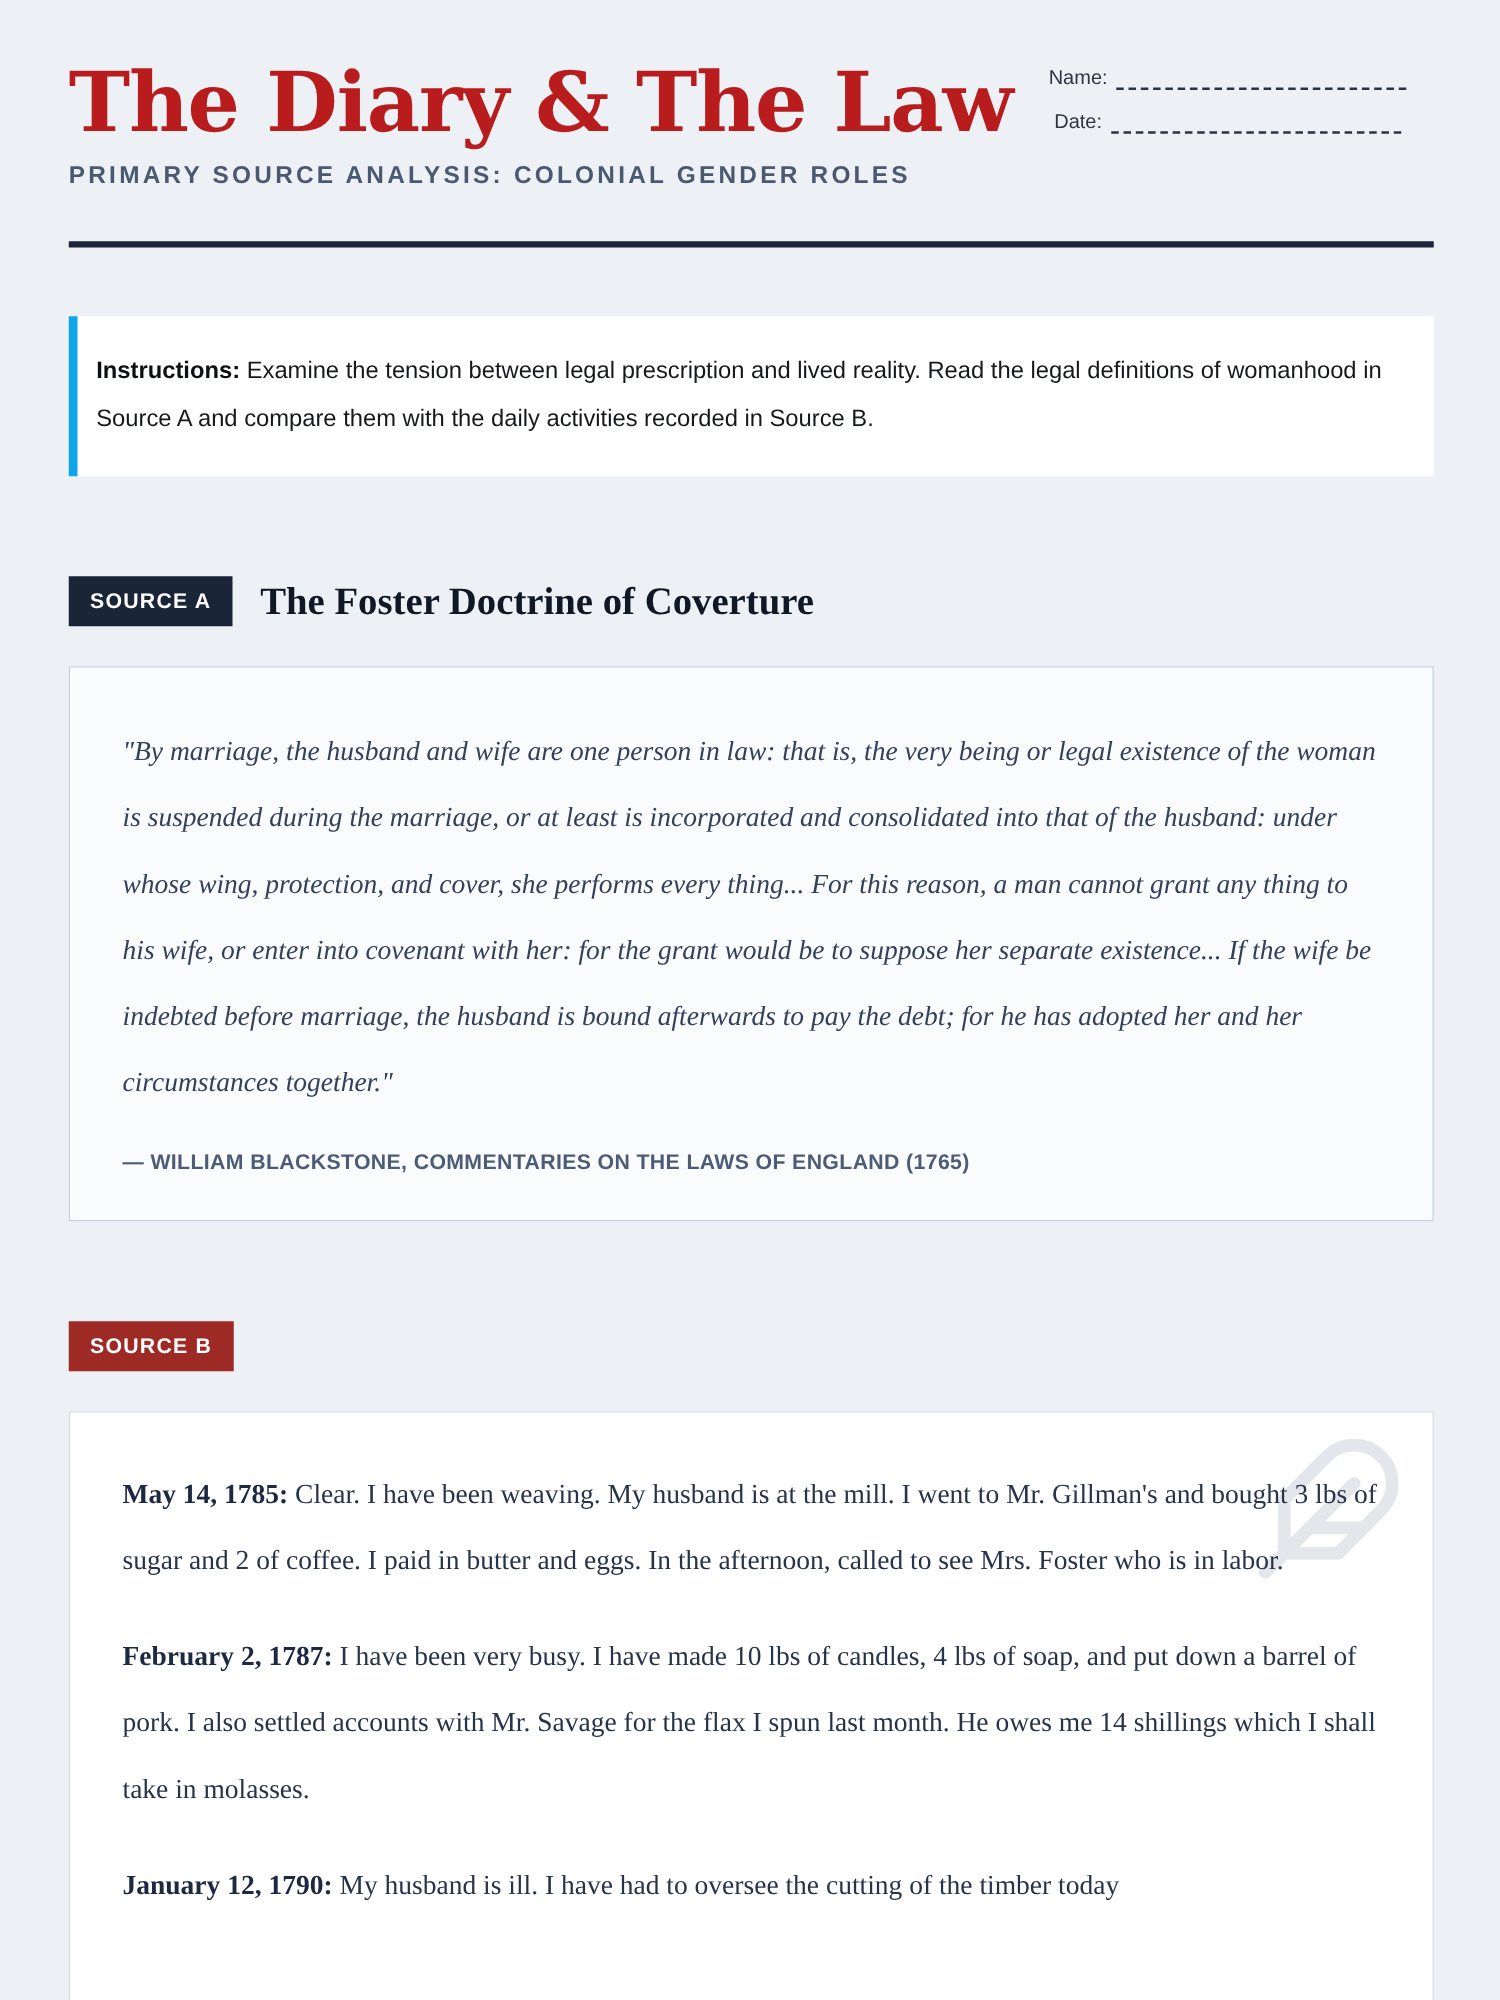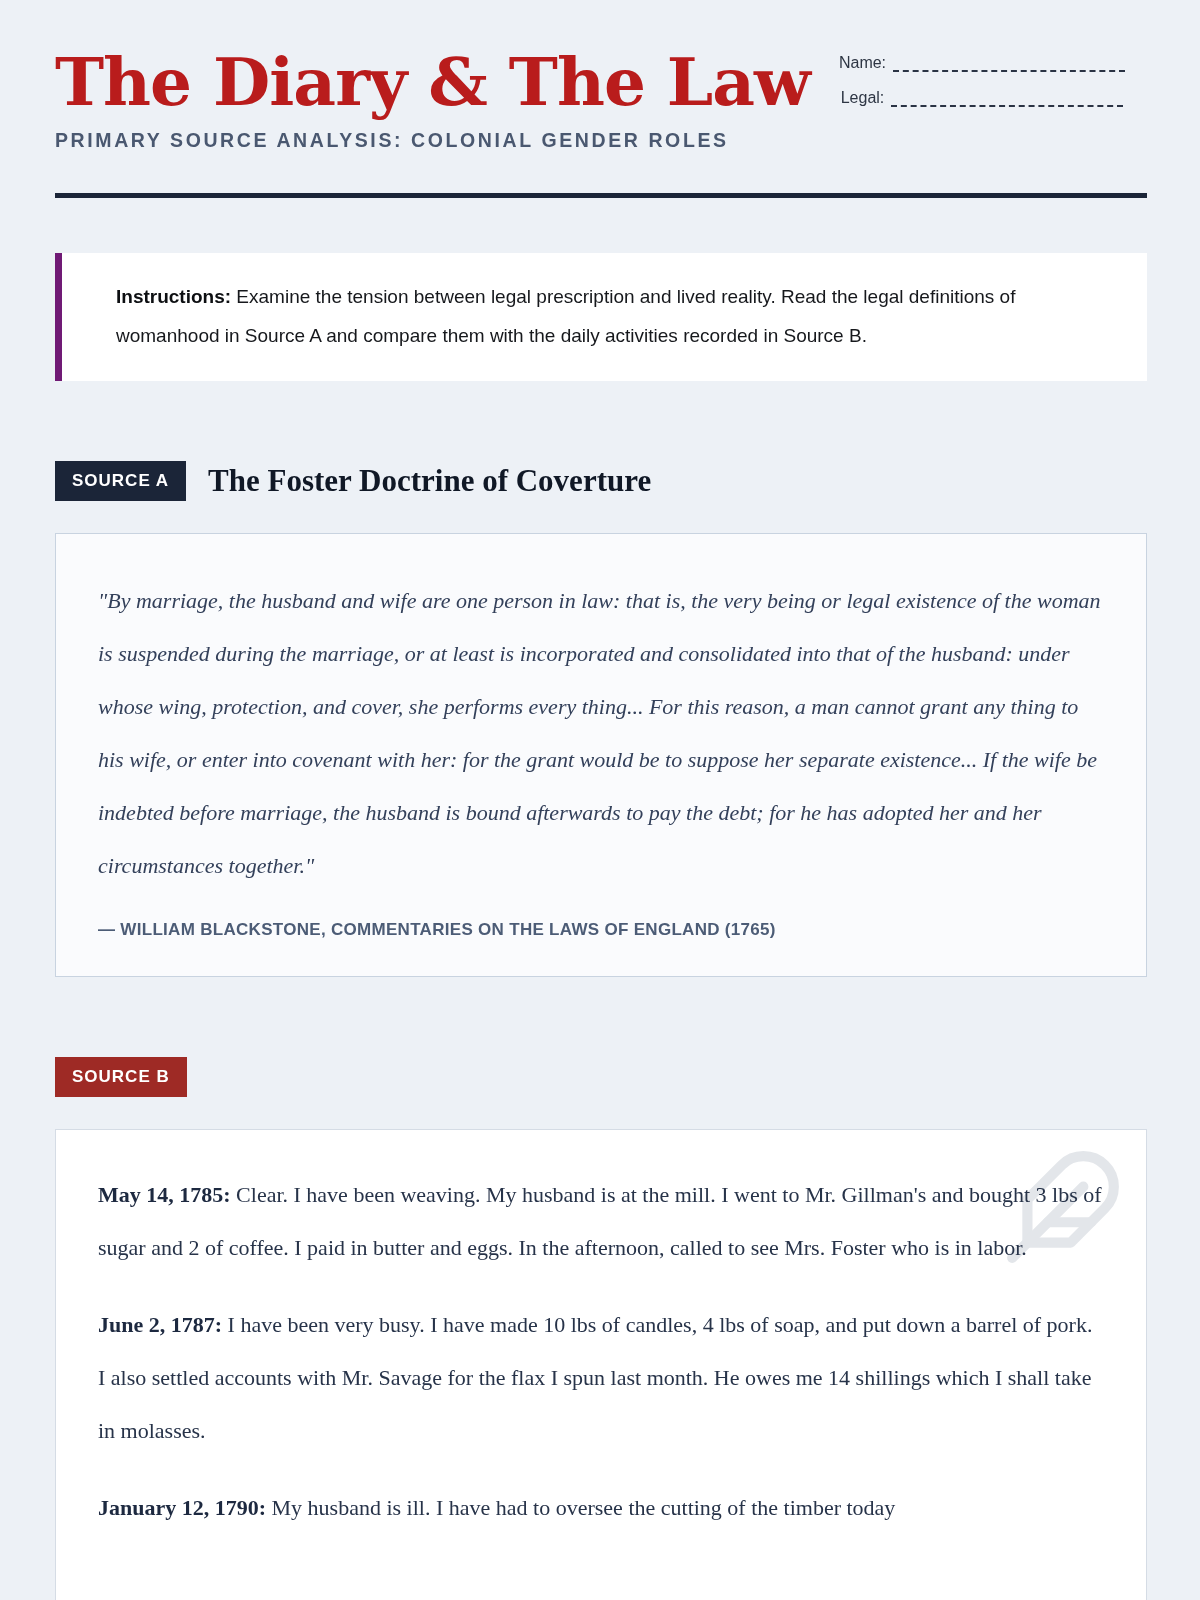--- a/index.html
+++ b/index.html
@@ -49,22 +49,22 @@
   .rule {
     border: none;
     border-top: 5px solid #1b2538;
     margin: 41px 0 0 0;
   }
 
   
   .instructions {
     margin-top: 55px;
     background: #ffffff;
-    border-left: 7px solid #701a75;
-    padding: 25px 54px;
+    border-left: 7px solid #0ea5e9;
+    padding: 25px 15px;
     font-size: 19px;
     line-height: 2.05;
     color: #16181c;
   }
   .instructions b { color: #0d0f12; }
 
   
   .section-head { display: flex; align-items: center; gap: 22px; margin-top: 80px; }
   .badge {
     color: #ffffff;
@@ -142,21 +142,21 @@
     <div>
       <h1 class="masthead-title">The Diary &amp; The Law</h1>
       <div class="masthead-subtitle">PRIMARY SOURCE ANALYSIS: COLONIAL GENDER ROLES</div>
     </div>
     <div class="fill-block">
       <div class="fill-row">
         <span>Name:</span>
         <span class="blank-line"></span>
       </div>
       <div class="fill-row">
-        <span>Legal:</span>
+        <span>Date:</span>
         <span class="blank-line"></span>
       </div>
     </div>
   </div>
 
   <hr class="rule">
 
   <div class="instructions">
     <b>Instructions:</b>
     <span>Examine the tension between legal prescription and lived reality. Read the legal definitions of womanhood in Source A and compare them with the daily activities recorded in Source B.</span>
@@ -182,21 +182,21 @@
       <line x1="16" y1="8" x2="2" y2="22"></line>
       <line x1="17.5" y1="15" x2="9" y2="15"></line>
     </svg>
 
     <p class="diary-entry">
       <span class="entry-date">May 14, 1785:</span>
       <span>Clear. I have been weaving. My husband is at the mill. I went to Mr. Gillman's and bought 3 lbs of sugar and 2 of coffee. I paid in butter and eggs. In the afternoon, called to see Mrs. Foster who is in labor.</span>
     </p>
 
     <p class="diary-entry">
-      <span class="entry-date">June 2, 1787:</span>
+      <span class="entry-date">February 2, 1787:</span>
       <span>I have been very busy. I have made 10 lbs of candles, 4 lbs of soap, and put down a barrel of pork. I also settled accounts with Mr. Savage for the flax I spun last month. He owes me 14 shillings which I shall take in molasses.</span>
     </p>
 
     <p class="diary-entry">
       <span class="entry-date">January 12, 1790:</span>
       <span>My husband is ill. I have had to oversee the cutting of the timber today</span>
     </p>
   </div>
 
 </div>

